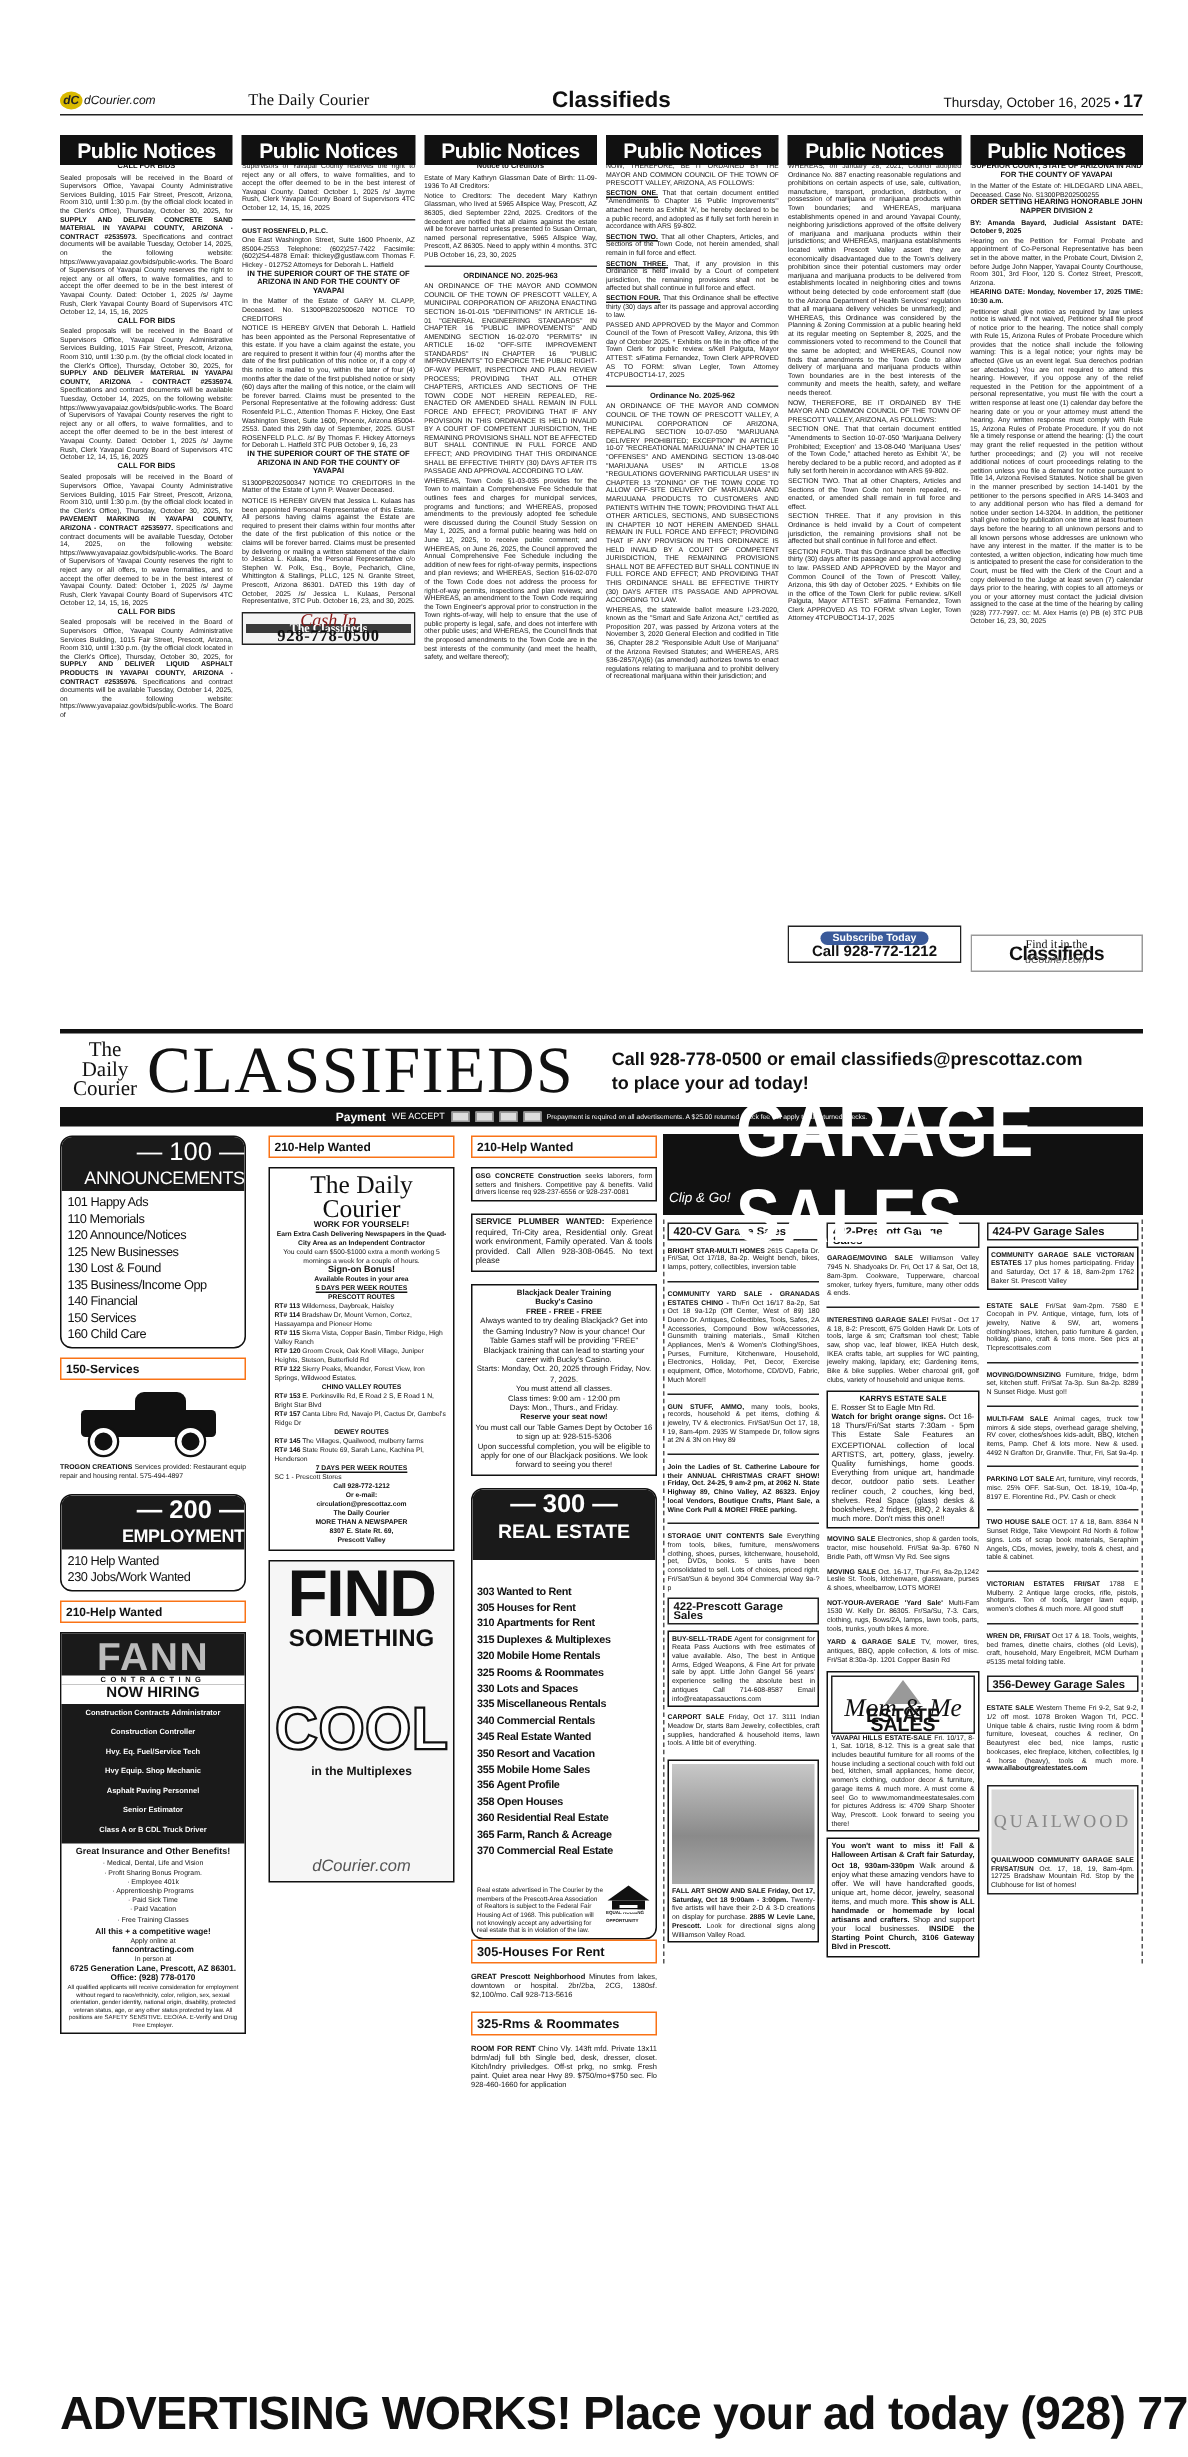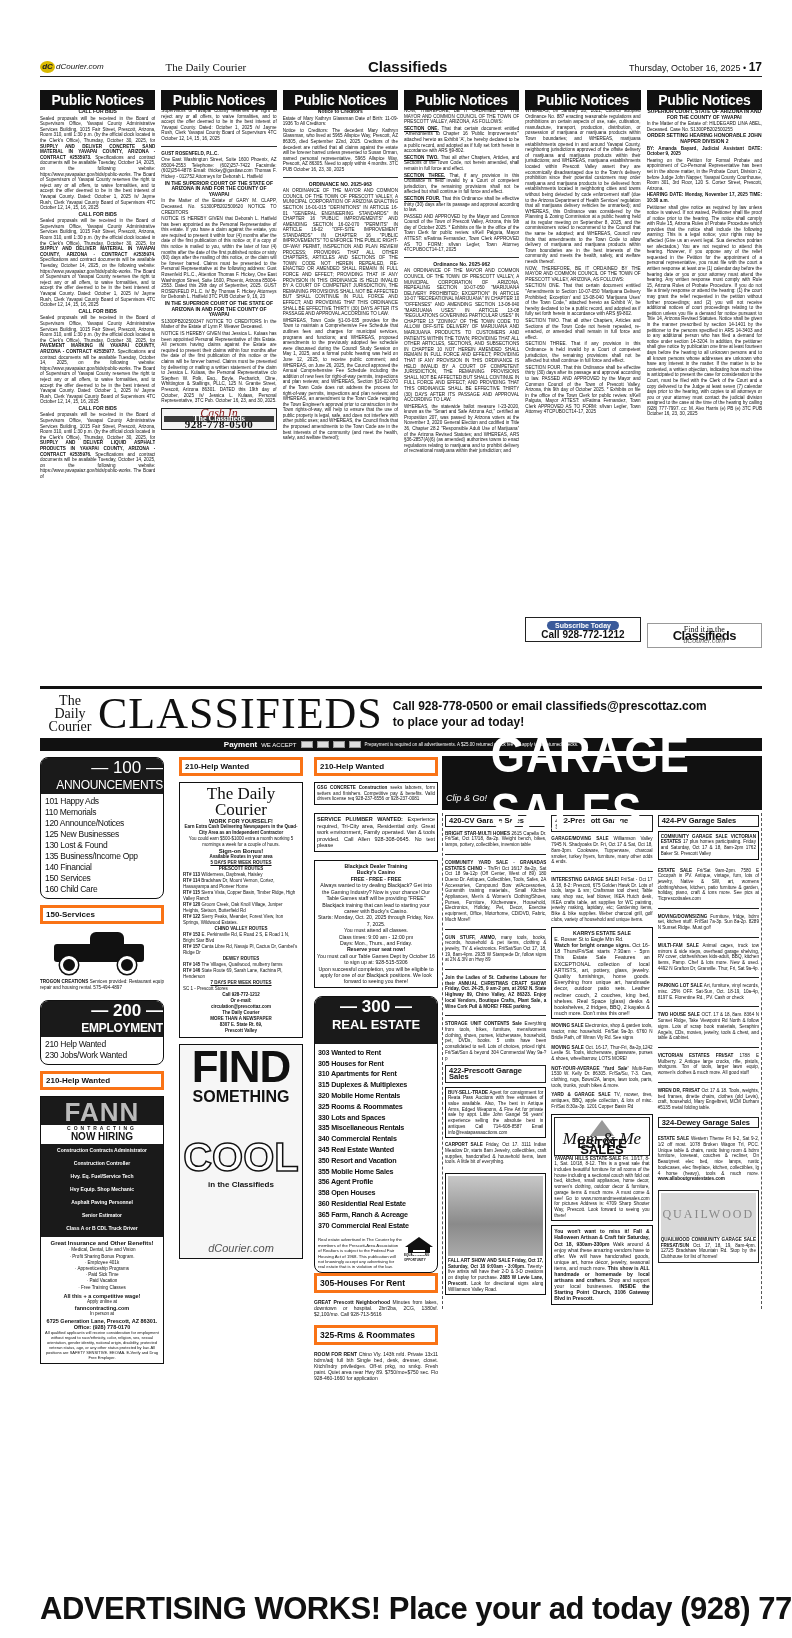--- a/index.html
+++ b/index.html
@@ -27,32 +27,32 @@
 .subs{border:1.5px solid #222;text-align:center;padding:3px}
 .subs .pill{display:inline-block;background:#3a5a9a;color:#fff;font-size:7px;font-weight:bold;border-radius:6px;padding:2px 8px}
 .subs .call{font-weight:bold;font-size:10px;margin-top:2px}
 .findit{border:1.5px solid #999;text-align:center;padding:3px}
 .findit .a{font-family:"Liberation Serif",serif;font-size:8px}
 .findit .b2{font-weight:bold;font-size:13px;letter-spacing:-.5px}
 .findit .c{font-size:7px;color:#555;font-style:italic}
 .banner{left:40px;top:686px;width:722px;height:52px;border-top:3px solid #111;display:flex;align-items:center}
 .banner .dcour{font-family:"Liberation Serif",serif;font-size:14px;line-height:13px;width:48px;margin-left:6px;text-align:center}
 .banner .cls{font-family:"Liberation Serif",serif;font-size:44px;letter-spacing:1px;margin-left:4px;line-height:44px}
-.banner .call{font-weight:bold;font-size:12px;margin-left:10px;line-height:16px}
+.banner .call{font-weight:bold;font-size:12px;margin-left:25px;line-height:16px}
 .pay{left:40px;top:738px;width:722px;height:13px;background:#111;color:#fff;display:flex;align-items:center;justify-content:center;font-size:4.5px;gap:4px}
 .pay b{font-size:8px}
 .pay .wa{font-size:6px}
 .card{display:inline-block;width:12px;height:7px;background:#ddd;border:.5px solid #999}
 .annbox{border:1.5px solid #111;border-radius:8px;overflow:hidden}
 .annbox .head{background:#1a1a1a;color:#fff;text-align:right;padding-bottom:2px}
 .annbox .num{font-size:17px;line-height:20px}
 .annbox .ttl{font-size:12px;letter-spacing:-.3px}
 .annbox ul{list-style:none;padding:2px 4px 3px}
 .annbox li{font-size:8.5px;line-height:11px;letter-spacing:-.3px}
-.label{border:3px solid #f97316;font-weight:bold;font-size:8px;padding:2px 3px;margin:6px 0}
+.label{border:1px solid #f97316;font-weight:bold;font-size:8px;padding:2px 3px;margin:6px 0}
 .c1{left:40px;top:757px;width:124px}
 .c2{left:179px;top:757px;width:124px}
 .c3{left:314px;top:757px;width:124px}
 .gs{left:442px;top:756px;width:320px}
 .gsban{background:#111;color:#fff;height:54px;display:flex;align-items:center;position:relative}
 .gsban .clip{font-size:9px;font-style:italic;width:64px;padding-left:4px;padding-top:30px}
 .gsban .big{font-weight:bold;font-size:44px;letter-spacing:1px;transform:scaleY(1.15)}
 .gscols{display:flex;gap:5px;margin-top:3px}
 .gscol{flex:1;font-size:4.6px;line-height:5.7px;text-align:justify}
 .gscol .lab{border:1px solid #222;font-weight:bold;font-size:7.5px;padding:2px 3px;margin:2px 0 4px;text-align:left}
@@ -75,21 +75,21 @@
 .find{border:1.5px solid #111;height:215px;text-align:center;background:#f6f6f6;position:relative;margin-top:6px}
 .find .f1{font-weight:bold;font-size:44px;line-height:44px;letter-spacing:-1px}
 .find .f2{font-weight:bold;font-size:16px;line-height:16px}
 .find .f3{font-weight:bold;font-size:40px;color:#fff;-webkit-text-stroke:1.5px #111;margin-top:30px}
 .find .f4{font-weight:bold;font-size:8px}
 .find .f5{position:absolute;bottom:4px;left:0;right:0;font-style:italic;font-size:11px;color:#555}
 .rebox{border:1.5px solid #111;border-radius:8px;overflow:hidden}
 .rebox .head{background:#1a1a1a;color:#fff;text-align:center;padding-bottom:12px}
 .rebox .num{font-size:17px;line-height:20px;font-weight:bold}
 .rebox .ttl{font-size:13px;font-weight:bold}
-.rebox ul{list-style:none;padding:4px 3px}
+.rebox ul{list-style:none;padding:16px 3px}
 .rebox li{font-size:7.2px;line-height:10.8px;font-weight:bold;letter-spacing:-.2px}
 .rebox .fh{font-size:4.3px;line-height:5.4px;padding:2px 3px;display:flex;gap:2px}
 .eho{width:30px;height:26px;flex-shrink:0;display:flex;flex-direction:column;align-items:center}
 .eho .house{width:0;height:0;border-left:14px solid transparent;border-right:14px solid transparent;border-bottom:10px solid #111}
 .eho .body{width:22px;height:10px;background:#111;position:relative}
 .eho .body:after{content:"";position:absolute;left:5px;right:5px;top:3px;height:1.5px;background:#fff;box-shadow:0 3px 0 #fff}
 .eho span{font-size:3px;font-weight:bold}
 .bottom{left:40px;top:1590px;width:722px;font-weight:bold;font-size:31px;letter-spacing:-.5px;white-space:nowrap;line-height:38px}
 .img{background:linear-gradient(#c8c8c8,#8a8a8a 60%,#aaa);height:80px;margin-bottom:2px}
 .momme{text-align:center;border:1.5px solid #222;padding:2px}
@@ -339,21 +339,21 @@
     <div style="font-weight:bold">circulation@prescottaz.com</div>
     <div style="font-weight:bold">The Daily Courier</div>
     <div style="font-weight:bold">MORE THAN A NEWSPAPER</div>
     <div style="font-weight:bold">8307 E. State Rt. 69,</div>
     <div style="font-weight:bold">Prescott Valley</div>
   </div>
   <div class="find">
     <div class="f1">FIND</div>
     <div class="f2">SOMETHING</div>
     <div class="f3">COOL</div>
-    <div class="f4">in the Classifieds</div>
+    <div class="f4">in the Multiplexes</div>
     <div class="f5">dCourier.com</div>
   </div>
 </div>
 
 <div class="abs c3">
   <div class="label" style="margin-top:0">210-Help Wanted</div>
   <div class="boxad small"><b>GSG CONCRETE Construction</b> <span>seeks laborers, form setters and finishers. Competitive pay &amp; benefits. Valid drivers license req 928-237-6556 or 928-237-0081</span></div>
   <div class="boxad" style="font-size:5.5px;line-height:6.6px;text-align:justify;margin-top:8px"><b>SERVICE PLUMBER WANTED:</b> <span>Experience required, Tri-City area, Residential only. Great work environment, Family operated. Van &amp; tools provided. Call Allen 928-308-0645. No text please</span></div>
   <div class="boxad" style="font-size:5.2px;line-height:6.4px;text-align:center;margin-top:8px">
     <div style="font-weight:bold">Blackjack Dealer Training</div>
@@ -470,21 +470,21 @@
       <div class="sep"></div>
       <div class="ad"><b>MULTI-FAM SALE</b> <span>Animal cages, truck tow mirrors &amp; side steps, overhead garage shelving, RV cover, clothes/shoes kids-adult, BBQ, kitchen items, Pamp. Chef &amp; lots more. New &amp; used. 4492 N Grafton Dr, Granville. Thur, Fri, Sat 9a-4p.</span></div>
       <div class="sep"></div>
       <div class="ad"><b>PARKING LOT SALE</b> <span>Art, furniture, vinyl records, misc. 25% OFF. Sat-Sun, Oct. 18-19, 10a-4p, 8197 E. Florentine Rd., PV. Cash or check</span></div>
       <div class="sep"></div>
       <div class="ad"><b>TWO HOUSE SALE</b> <span>OCT. 17 &amp; 18, 8am. 8364 N Sunset Ridge, Take Viewpoint Rd North &amp; follow signs. Lots of scrap book materials, Seraphim Angels, CDs, movies, jewelry, tools &amp; chest, and table &amp; cabinet.</span></div>
       <div class="sep"></div>
       <div class="ad"><b>VICTORIAN ESTATES FRI/SAT</b> <span>1788 E Mulberry. 2 Antique large crocks, rifle, pistols, shotguns. Ton of tools, larger lawn equip, women's clothes &amp; much more. All good stuff</span></div>
       <div class="sep"></div>
       <div class="ad"><b>WREN DR, FRI/SAT</b> <span>Oct 17 &amp; 18. Tools, weights, bed frames, dinette chairs, clothes (old Levis), craft, household, Mary Engelbreit, MCM Durham #5135 metal folding table.</span></div>
-      <div class="lab" style="margin-top:6px">324-Dewey Garage Sales</div>
+      <div class="lab" style="margin-top:6px">356-Dewey Garage Sales</div>
       <div class="ad" style="margin-top:8px"><b>ESTATE SALE</b> <span>Western Theme Fri 9-2, Sat 9-2, 1/2 off most. 1078 Broken Wagon Trl, PCC. Unique table &amp; chairs, rustic living room &amp; bdrm furniture, loveseat, couches &amp; recliner, On Beautyrest elec bed, nice lamps, rustic bookcases, elec fireplace, kitchen, collectibles, lg 4 horse (heavy), tools &amp; much more.</span> <b>www.allaboutgreatestates.com</b></div>
       <div class="qw" style="margin-top:8px">
         <div class="im">QUAILWOOD</div>
         <b>QUAILWOOD COMMUNITY GARAGE SALE FRI/SAT/SUN</b> <span>Oct. 17, 18, 19, 8am-4pm. 12725 Bradshaw Mountain Rd. Stop by the Clubhouse for list of homes!</span>
       </div>
     </div>
   </div>
 </div>
 
 <div class="abs bottom">ADVERTISING WORKS! Place your ad today (928) 778-0500</div>

